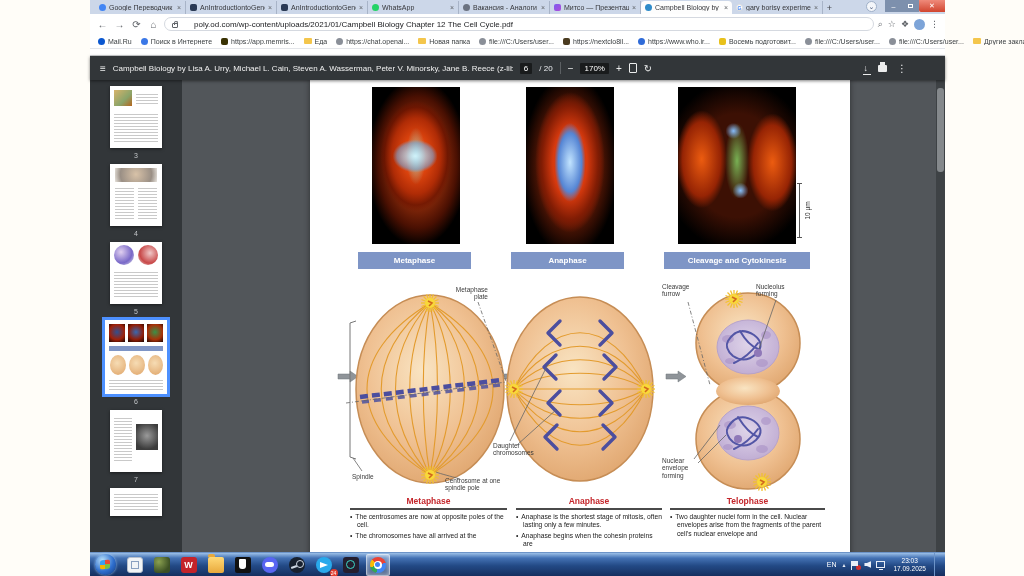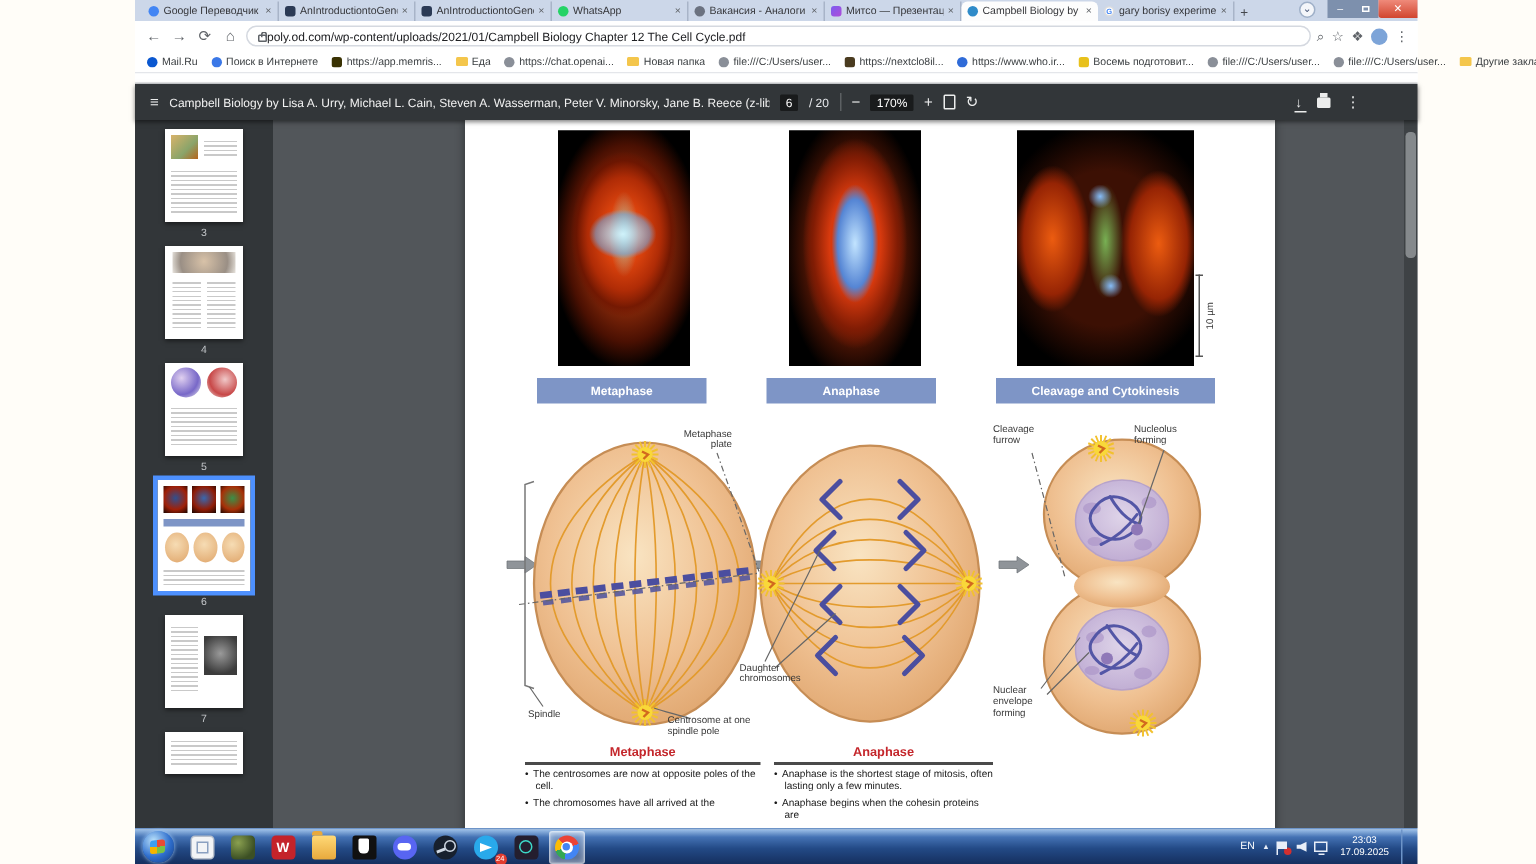--- a/index.html
+++ b/index.html
@@ -19,21 +19,21 @@
   .fv-pdf{background:#2f8bc9;} .fv-g{background:#fff;color:#4285f4;border:0.5px solid #ddd;font-weight:bold;}
   .newtab { width:13px; height:13px; font-size:9px; color:#44474d; display:flex; align-items:center; justify-content:center; }
   .profile-chip { position:absolute; right:68px; top:1px; width:11px; height:11px; border-radius:50%; background:#f4f6fa; border:1px solid #9fb0c8; color:#49587a; font-size:7px; line-height:9px; text-align:center; }
   .winctl { position:absolute; right:0; top:0; height:12px; display:flex; }
   .winbtn { width:17px; height:12px; display:flex; align-items:center; justify-content:center; font-size:7px; color:#fff; background:#7d90ad; }
   .winbtn.close { width:26px; background:linear-gradient(#ef8a7a,#d1452f); border-radius:0 0 0 2px; }
   .winbtn .sq{ width:5px; height:4px; border:1px solid #fff; }
 
   .navbar { height:20px; background:#fff; display:flex; align-items:center; gap:4px; padding:0 6px; }
   .navic { color:#5f6368; font-size:10px; width:13px; text-align:center; }
-  .omnibox { flex:1; height:14px; border:1px solid #d5d9e0; border-radius:8px; background:#fff; display:flex; align-items:center; gap:0; padding:0 7px; }
+  .omnibox { flex:1; height:14px; border:1px solid #d5d9e0; border-radius:8px; background:#fff; display:flex; align-items:center; gap:16px; padding:0 7px; }
   .lock { width:6px; height:5px; border:1px solid #5f6368; border-radius:1px; position:relative; margin-top:2px; }
   .lock:before { content:""; position:absolute; left:1px; top:-3px; width:2px; height:3px; border:1px solid #5f6368; border-bottom:none; border-radius:2px 2px 0 0; }
   .url { font-size:8px; color:#202124; white-space:nowrap; overflow:hidden; }
   .nav-right { display:flex; align-items:center; gap:5px; }
   .mini-ic { font-size:9px; color:#5f6368; }
   .avatar { width:11px; height:11px; border-radius:50%; background:#7da4d8; }
 
   .bookbar { height:15px; background:#fff; display:flex; align-items:center; gap:9px; padding:0 8px; border-bottom:1px solid #e4e6ea; }
   .bm { display:flex; align-items:center; gap:3px; overflow:hidden; flex:none; }
   .bm span { font-size:7px; color:#3c4043; white-space:nowrap; }
@@ -519,20 +519,27 @@
             </ul>
         </div>
         <div class="col c2">
           <h3>Anaphase</h3>
           <div class="rule"></div>
           <ul>
               <li>Anaphase is the shortest stage of mitosis, often lasting only a few minutes.</li>
               <li>Anaphase begins when the cohesin proteins are</li>
             </ul>
         </div>
+        <div class="col c3">
+          <h3>Telophase</h3>
+          <div class="rule"></div>
+          <ul>
+              <li>Two daughter nuclei form in the cell. Nuclear envelopes arise from the fragments of the parent cell's nuclear envelope and</li>
+            </ul>
+        </div>
       </div>
 
       <div class="vscroll">
           <div class="vthumb"></div>
         </div>
     </div>
   </div>
 
   <div class="taskbar">
     <div class="orb"></div>

